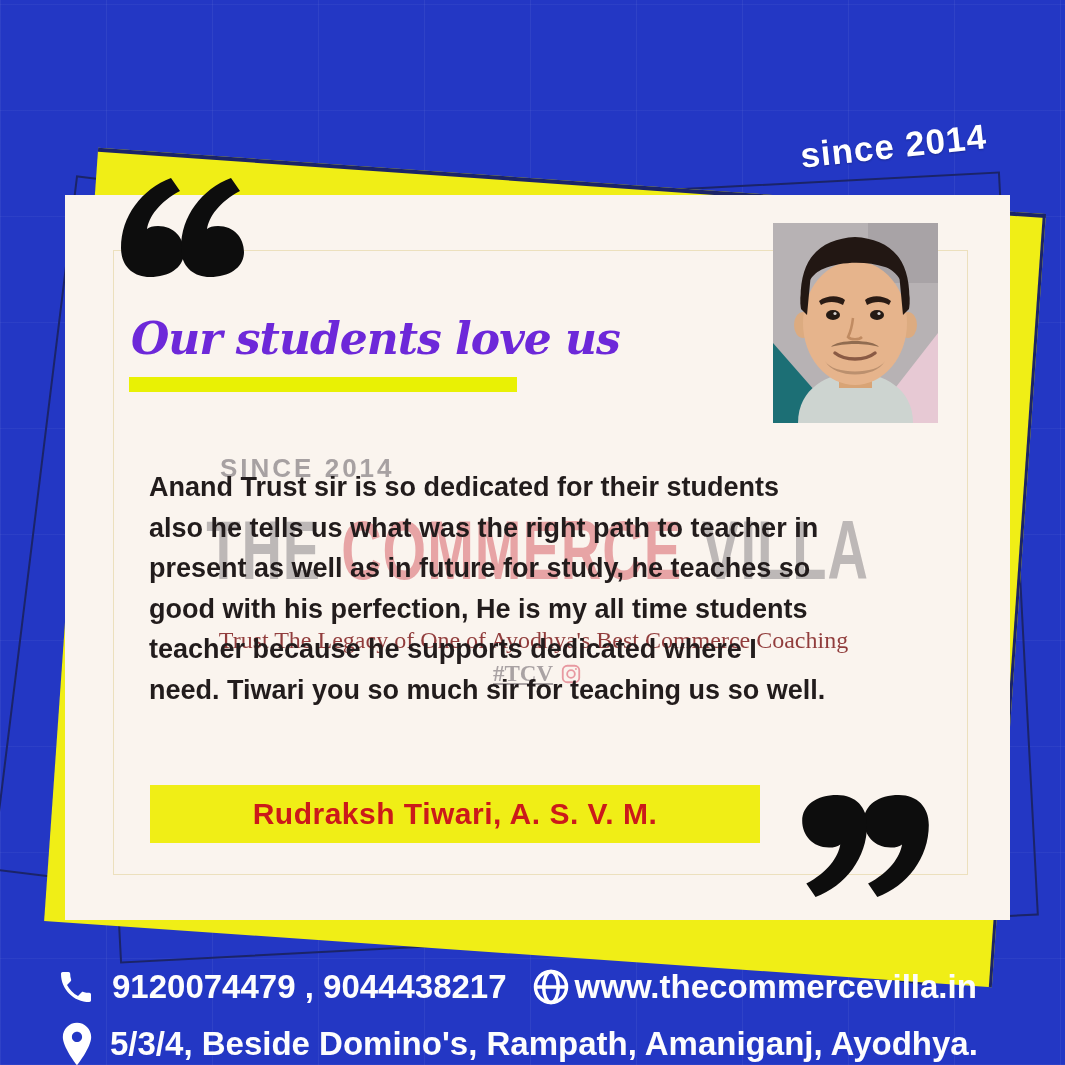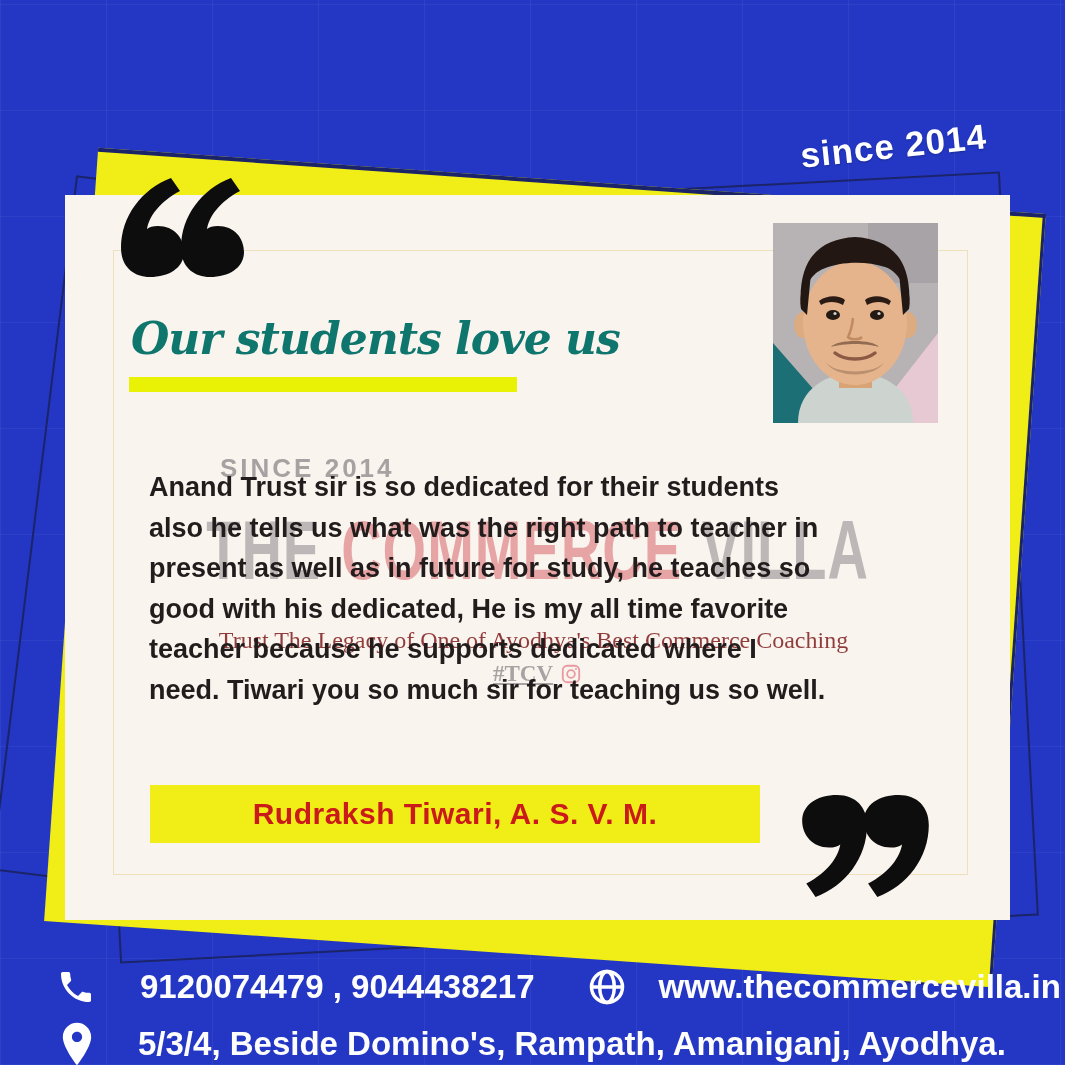--- a/index.html
+++ b/index.html
@@ -40,21 +40,21 @@
     position:absolute; left:48px; top:55px; right:42px; bottom:45px;
     border:1px solid #ece0bd; pointer-events:none;
   }
   .quote { position:absolute; z-index:3; }
   .open-quote  { left:55px;  top:-18px; }
   .close-quote { left:728px; top:598px; }
 
   .heading {
     position:absolute; left:66px; top:118px; z-index:3;
     font-family:"DejaVu Serif", serif; font-style:italic; font-weight:bold;
-    font-size:44px; letter-spacing:-1px; color:#0f766e; white-space:nowrap;
+    font-size:44px; letter-spacing:-1px; color:#6d28d9; white-space:nowrap;
   }
   .heading-underline {
     position:absolute; left:64px; top:182px; width:388px; height:15px;
     background:var(--highlight,#e9f104); z-index:2;
   }
   .photo {
     position:absolute; left:708px; top:28px; width:165px; height:200px; z-index:3;
     overflow:hidden;
   }
   
@@ -89,21 +89,21 @@
   }
   .name-bar {
     position:absolute; left:85px; top:590px; width:610px; height:58px; z-index:2;
     background:var(--yellow,#f0ee16);
     display:flex; align-items:center; justify-content:center;
   }
   .name-bar span {
     font-size:30px; font-weight:bold; color:var(--red,#cb1a1a); letter-spacing:.5px;
   }
   
-  .footer-row { position:absolute; display:flex; align-items:center; color:#fdfdfd; z-index:5;gap:28px; }
+  .footer-row { position:absolute; display:flex; align-items:center; color:#fdfdfd; z-index:5; }
   .footer-row1 { left:56px; top:962px; height:50px; }
   .footer-row2 { left:60px; top:1010px; height:52px;margin-top:8px; }
   .footer-text { font-size:33px; font-weight:bold; white-space:nowrap; }
   .ml16 { margin-left:16px; } .ml24 { margin-left:24px; } .ml14 { margin-left:4px; }
   .icon-wrap { display:flex; align-items:center; }
 </style>
 </head>
 <body>
 
 <div class="stage" style="--bg: #2337c4; --yellow: #f0ee16; --cream: #faf4ee; --navy: #1b2468; --red: #cb1a1a; --wmred: #d8646a; --highlight: #e9f104;">
@@ -172,21 +172,21 @@
         <path d="M62 130 C72 138 92 138 102 130" stroke="#8a5a44" stroke-width="3.5" fill="none" stroke-linecap="round"></path>
         <path d="M58 124 C70 120 94 120 106 124 C100 116 64 116 58 124 Z" fill="rgba(60,35,20,0.5)"></path>
         <path d="M52 138 C62 156 102 156 112 138 C104 152 60 152 52 138 Z" fill="rgba(60,35,20,0.25)"></path>
       </svg>
     </div>
 
     <div class="testimonial">
       <div>Anand Trust sir is so dedicated for their students</div>
       <div>also he tells us what was the right path to teacher in</div>
       <div>present as well as in future for study, he teaches so</div>
-      <div>good with his dedicated, He is my all time favorite</div>
+      <div>good with his perfection, He is my all time students</div>
       <div>teacher because he supports dedicated where I</div>
       <div>need. Tiwari you so much sir for teaching us so well.</div>
     </div>
 
     <div class="name-bar">
       <span>Rudraksh Tiwari, A. S. V. M.</span>
     </div>
 
     <div class="quote close-quote">
       <svg width="145" height="105" viewBox="0 0 125 102" fill="#0d0d0d">

